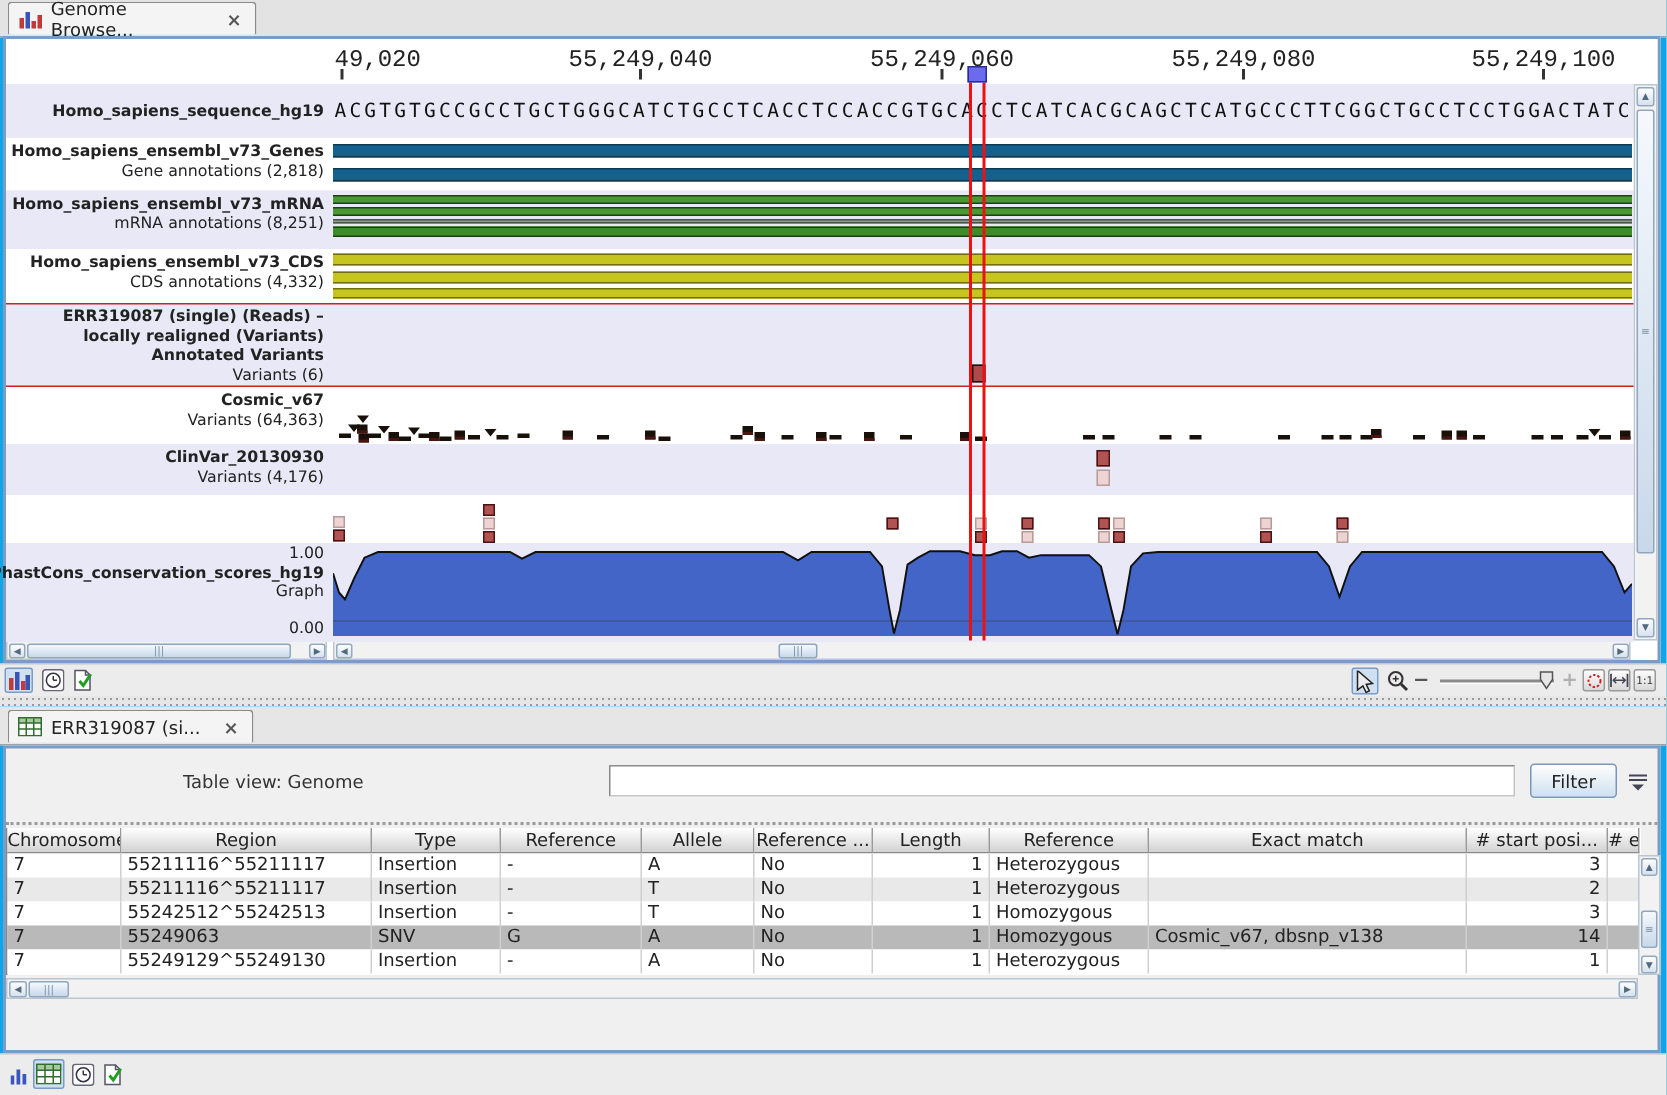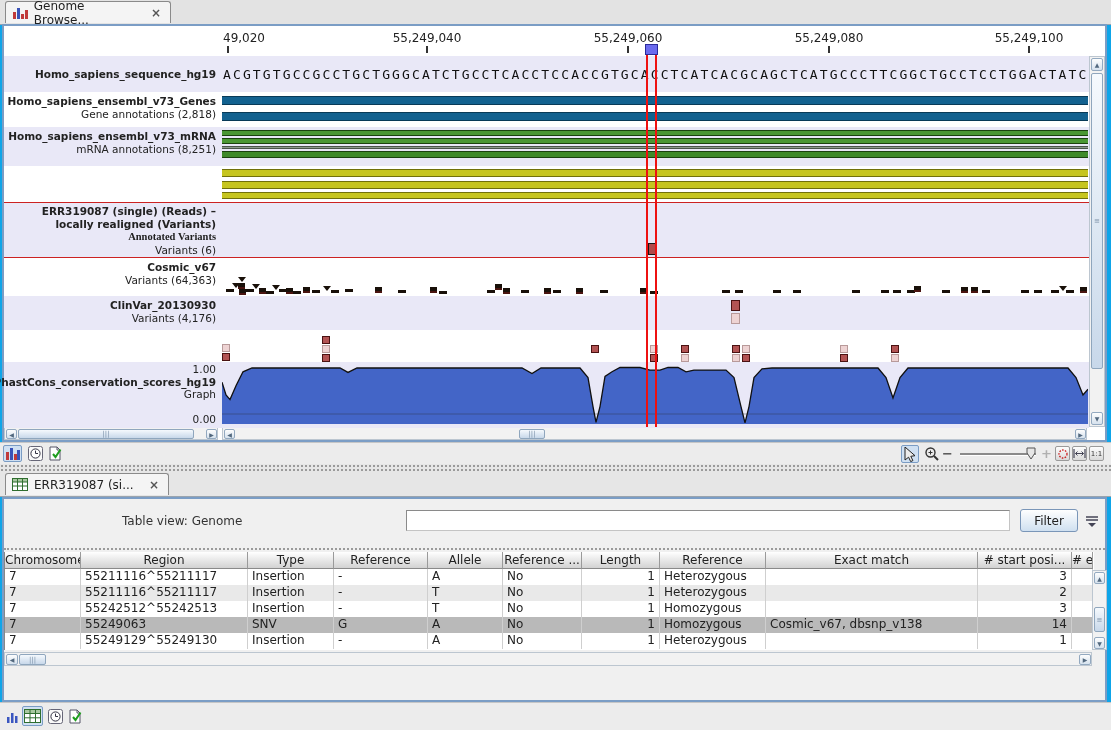--- a/index.html
+++ b/index.html
@@ -8,21 +8,21 @@
   .abs{position:absolute;}
   
   .tabbar{position:absolute;left:0;width:1111px;height:24px;background:#e3e3e3;border-bottom:1px solid #9aa4ae;}
   .tab{position:absolute;left:5px;top:1px;height:22px;width:166px;background:#f4f4f4;
        border:1px solid #8a8a8a;border-bottom:none;border-radius:3px 3px 0 0;
        display:flex;align-items:center;gap:6px;padding:0 6px;box-sizing:border-box;font-size:12px;}
   .tab-close{margin-left:auto;color:#555;font-size:12px;font-weight:bold;cursor:default;padding:0 3px;}
   
   .panel{position:absolute;border:2px solid #7b9dc5;background:#fff;box-sizing:border-box;}
   
-  .tick-label{position:absolute;top:31px;font-size:12px;color:#222;white-space:nowrap;}
+  .tick-label{position:absolute;top:31px;font-size:16px;color:#222;white-space:nowrap;font-family:Liberation Mono, monospace;}
   .tick-mark{position:absolute;top:46px;width:2px;height:7px;background:#333;}
   .track-row{position:absolute;left:4px;width:1085px;background:#fff;box-sizing:border-box;}
   .track-row.lav{background:#e9e8f7;}
   .track-row.sel-track{border-top:1px solid #cc2222;border-bottom:1px solid #cc2222;}
   .track-label{position:absolute;left:4px;width:214px;}
   .track-label span{position:absolute;right:2px;white-space:nowrap;font-size:10.5px;line-height:12px;}
   .track-label span.b{font-weight:bold;}
   .lane{position:absolute;left:222px;width:866px;box-sizing:border-box;}
   .seq-text{position:absolute;left:223px;top:67px;font-family:"DejaVu Sans Mono","Liberation Mono",monospace;
             font-size:13px;letter-spacing:2.12px;color:#111;white-space:nowrap;}
@@ -331,28 +331,32 @@
     <div class="track-row lav" style="top: 127px; height: 39px;"></div>
     <div class="track-label" style="top: 127px; height: 39px;">
       <span class="b" style="top: 3px;">Homo_sapiens_ensembl_v73_mRNA</span>
       <span style="top: 16px;">mRNA annotations (8,251)</span>
     </div>
     <div class="lane" style="top: 130px; height: 6px; background: rgb(74, 151, 51); border-top: 1px solid rgb(28, 67, 15); border-bottom: 1px solid rgb(28, 67, 15);"></div>
     <div class="lane" style="top: 138px; height: 6px; background: rgb(74, 151, 51); border-top: 1px solid rgb(28, 67, 15); border-bottom: 1px solid rgb(28, 67, 15);"></div>
     <div class="lane" style="top: 146px; height: 3px; background: rgb(141, 155, 141); border-top: 1px solid rgb(74, 85, 74); border-bottom: 1px solid rgb(74, 85, 74);"></div>
     <div class="lane" style="top: 151px; height: 7px; background: rgb(63, 138, 42); border-top: 1px solid rgb(28, 67, 15); border-bottom: 1px solid rgb(28, 67, 15);"></div>
     <div class="track-row" style="top: 166px; height: 36px;"></div>
+    <div class="track-label" style="top: 166px; height: 36px;">
+      <span class="b" style="top: 3px;">Homo_sapiens_ensembl_v73_CDS</span>
+      <span style="top: 16px;">CDS annotations (4,332)</span>
+    </div>
     <div class="lane" style="top: 169px; height: 8px; background: rgb(198, 197, 31); border-top: 1px solid rgb(112, 112, 10); border-bottom: 1px solid rgb(112, 112, 10);"></div>
     <div class="lane" style="top: 181px; height: 8px; background: rgb(198, 197, 31); border-top: 1px solid rgb(112, 112, 10); border-bottom: 1px solid rgb(112, 112, 10);"></div>
     <div class="lane" style="top: 192px; height: 7px; background: rgb(198, 197, 31); border-top: 1px solid rgb(112, 112, 10); border-bottom: 1px solid rgb(112, 112, 10);"></div>
     <div class="track-row lav sel-track" style="top: 202px; height: 56px;"></div>
     <div class="track-label" style="top: 202px; height: 56px;">
       <span class="b" style="top: 3px;">ERR319087 (single) (Reads) –</span>
       <span class="b" style="top: 16px;">locally realigned (Variants)</span>
-      <span class="b" style="top: 29px; font-family: Liberation Serif, serif;">Annotated Variants</span>
+      <span class="b" style="top: 29px;">Annotated Variants</span>
       <span style="top: 42px;">Variants (6)</span>
     </div>
     <div class="track-row" style="top: 258px; height: 38px;"></div>
     <div class="track-label" style="top: 258px; height: 38px;">
       <span class="b" style="top: 3px;">Cosmic_v67</span>
       <span style="top: 16px;">Variants (64,363)</span>
     </div>
     <div class="track-row lav" style="top: 296px; height: 34px;"></div>
     <div class="track-label" style="top: 296px; height: 34px;">
       <span class="b" style="top: 3px;">ClinVar_20130930</span>

